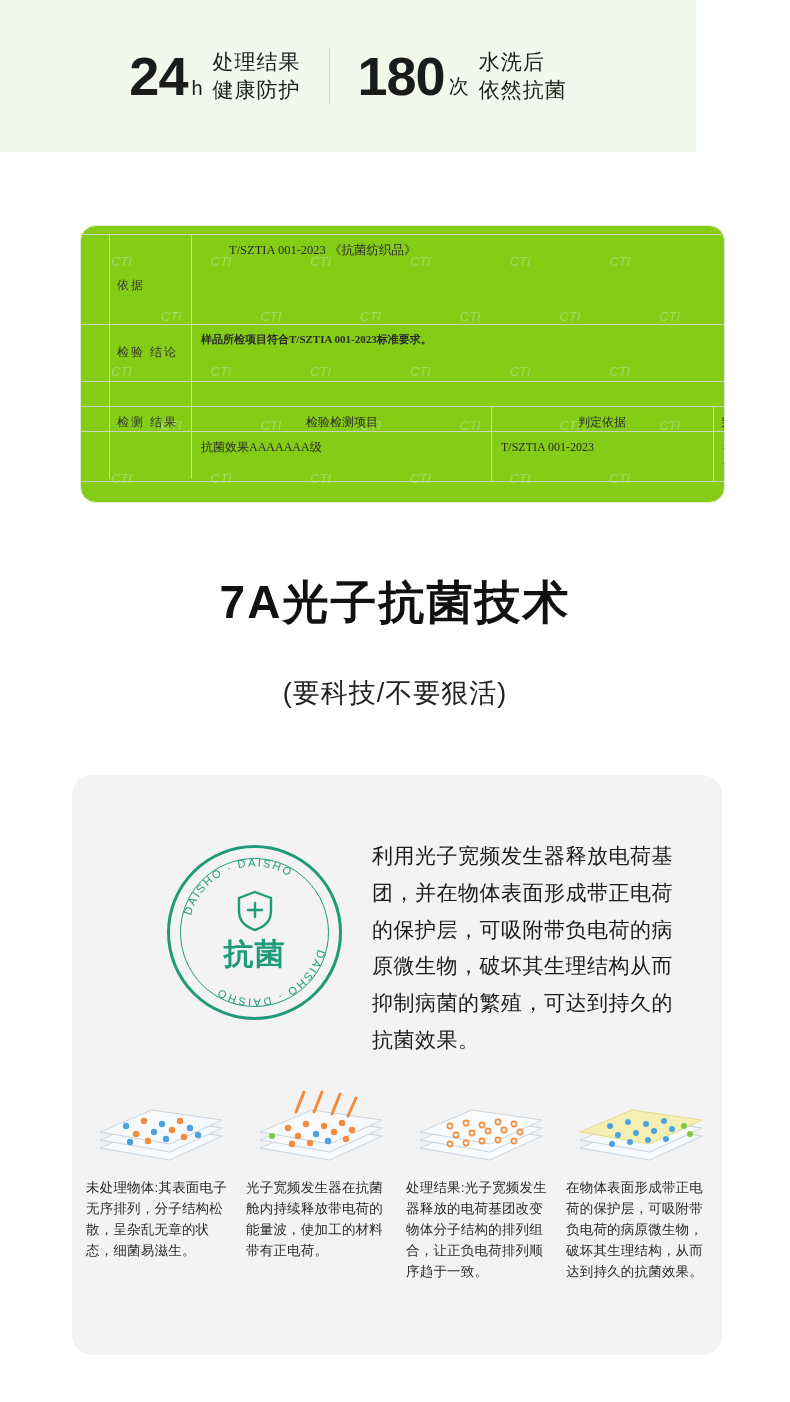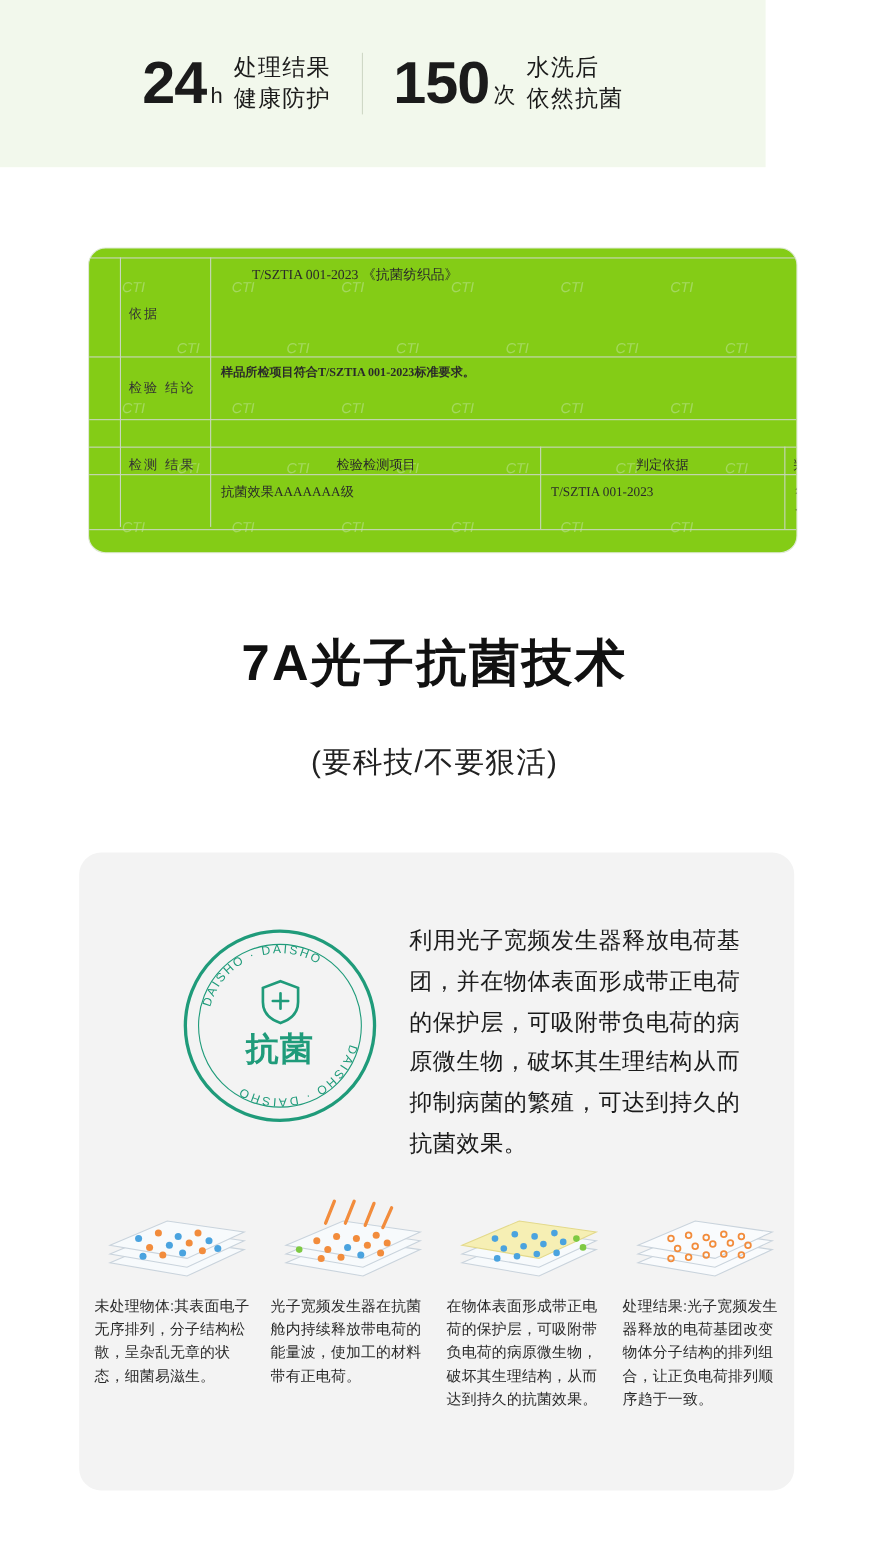--- a/index.html
+++ b/index.html
@@ -190,21 +190,21 @@
 
   <div class="stats-band">
     <div class="stats-inner">
       <div class="stat">
         <span class="stat-num">24</span>
         <span class="stat-unit">h</span>
         <span class="stat-text">处理结果
 健康防护</span>
       </div>
       <div class="stat">
-        <span class="stat-num">150</span>
+        <span class="stat-num">180</span>
         <span class="stat-unit">次</span>
         <span class="stat-text">水洗后
 依然抗菌</span>
       </div>
     </div>
   </div>
 
   <div class="report">
     <svg class="report-wm" viewBox="0 0 645 278" preserveAspectRatio="none">
       <g fill="#dff0e6" font-family="Liberation Sans, sans-serif" font-size="13" font-style="italic">
@@ -361,20 +361,50 @@
               <circle cx="26" cy="46" r="3" fill="#7ec943"></circle>
             </g>
           </svg>
         </div>
         <div class="step-cap">光子宽频发生器在抗菌舱内持续释放带电荷的能量波，使加工的材料带有正电荷。</div>
       </div>
 
       <div class="step">
         <div class="step-img">
           <svg viewBox="0 0 148 78" width="148" height="78">
+            <g stroke="#c9d3dc" stroke-width="1" fill="#f9fbfd">
+              <path d="M14 58 L66 36 L136 46 L84 70 Z"></path>
+              <path d="M14 50 L66 28 L136 38 L84 62 Z"></path>
+              <path d="M14 42 L66 20 L136 30 L84 54 Z"></path>
+            </g>
+            <g fill="none" stroke="#f28c3c" stroke-width="1.6">
+              <circle cx="44" cy="36" r="2.6"></circle>
+                <circle cx="60" cy="33" r="2.6"></circle>
+                <circle cx="76" cy="35" r="2.6"></circle>
+              <circle cx="92" cy="32" r="2.6"></circle>
+                <circle cx="108" cy="34" r="2.6"></circle>
+              <circle cx="50" cy="45" r="2.6"></circle>
+                <circle cx="66" cy="43" r="2.6"></circle>
+                <circle cx="82" cy="41" r="2.6"></circle>
+              <circle cx="98" cy="40" r="2.6"></circle>
+                <circle cx="114" cy="42" r="2.6"></circle>
+              <circle cx="44" cy="54" r="2.6"></circle>
+                <circle cx="60" cy="53" r="2.6"></circle>
+                <circle cx="76" cy="51" r="2.6"></circle>
+              <circle cx="92" cy="50" r="2.6"></circle>
+                <circle cx="108" cy="51" r="2.6"></circle>
+            </g>
+          </svg>
+        </div>
+        <div class="step-cap">处理结果:光子宽频发生器释放的电荷基团改变物体分子结构的排列组合，让正负电荷排列顺序趋于一致。</div>
+      </div>
+
+      <div class="step">
+        <div class="step-img">
+          <svg viewBox="0 0 148 78" width="148" height="78">
             <g stroke="#c9d3dc" stroke-width="1" fill="#f7fafc">
               <path d="M14 58 L66 36 L136 46 L84 70 Z"></path>
               <path d="M14 50 L66 28 L136 38 L84 62 Z"></path>
             </g>
             <path d="M14 42 L66 20 L136 30 L84 54 Z" fill="#f6efb4" stroke="#e3d98b" stroke-width="1"></path>
             <g>
               <circle cx="44" cy="36" r="3" fill="#4aa3df"></circle>
                 <circle cx="62" cy="32" r="3" fill="#4aa3df"></circle>
               <circle cx="80" cy="34" r="3" fill="#4aa3df"></circle>
                 <circle cx="98" cy="31" r="3" fill="#4aa3df"></circle>
@@ -387,46 +417,16 @@
               <circle cx="82" cy="50" r="3" fill="#4aa3df"></circle>
                 <circle cx="100" cy="49" r="3" fill="#4aa3df"></circle>
               <circle cx="118" cy="36" r="3" fill="#7ec943"></circle>
                 <circle cx="124" cy="44" r="3" fill="#7ec943"></circle>
             </g>
           </svg>
         </div>
         <div class="step-cap">在物体表面形成带正电荷的保护层，可吸附带负电荷的病原微生物，破坏其生理结构，从而达到持久的抗菌效果。</div>
       </div>
 
-      <div class="step">
-        <div class="step-img">
-          <svg viewBox="0 0 148 78" width="148" height="78">
-            <g stroke="#c9d3dc" stroke-width="1" fill="#f9fbfd">
-              <path d="M14 58 L66 36 L136 46 L84 70 Z"></path>
-              <path d="M14 50 L66 28 L136 38 L84 62 Z"></path>
-              <path d="M14 42 L66 20 L136 30 L84 54 Z"></path>
-            </g>
-            <g fill="none" stroke="#f28c3c" stroke-width="1.6">
-              <circle cx="44" cy="36" r="2.6"></circle>
-                <circle cx="60" cy="33" r="2.6"></circle>
-                <circle cx="76" cy="35" r="2.6"></circle>
-              <circle cx="92" cy="32" r="2.6"></circle>
-                <circle cx="108" cy="34" r="2.6"></circle>
-              <circle cx="50" cy="45" r="2.6"></circle>
-                <circle cx="66" cy="43" r="2.6"></circle>
-                <circle cx="82" cy="41" r="2.6"></circle>
-              <circle cx="98" cy="40" r="2.6"></circle>
-                <circle cx="114" cy="42" r="2.6"></circle>
-              <circle cx="44" cy="54" r="2.6"></circle>
-                <circle cx="60" cy="53" r="2.6"></circle>
-                <circle cx="76" cy="51" r="2.6"></circle>
-              <circle cx="92" cy="50" r="2.6"></circle>
-                <circle cx="108" cy="51" r="2.6"></circle>
-            </g>
-          </svg>
-        </div>
-        <div class="step-cap">处理结果:光子宽频发生器释放的电荷基团改变物体分子结构的排列组合，让正负电荷排列顺序趋于一致。</div>
-      </div>
-
     </div>
   </div>
 
 </div>
 
 </body></html>

